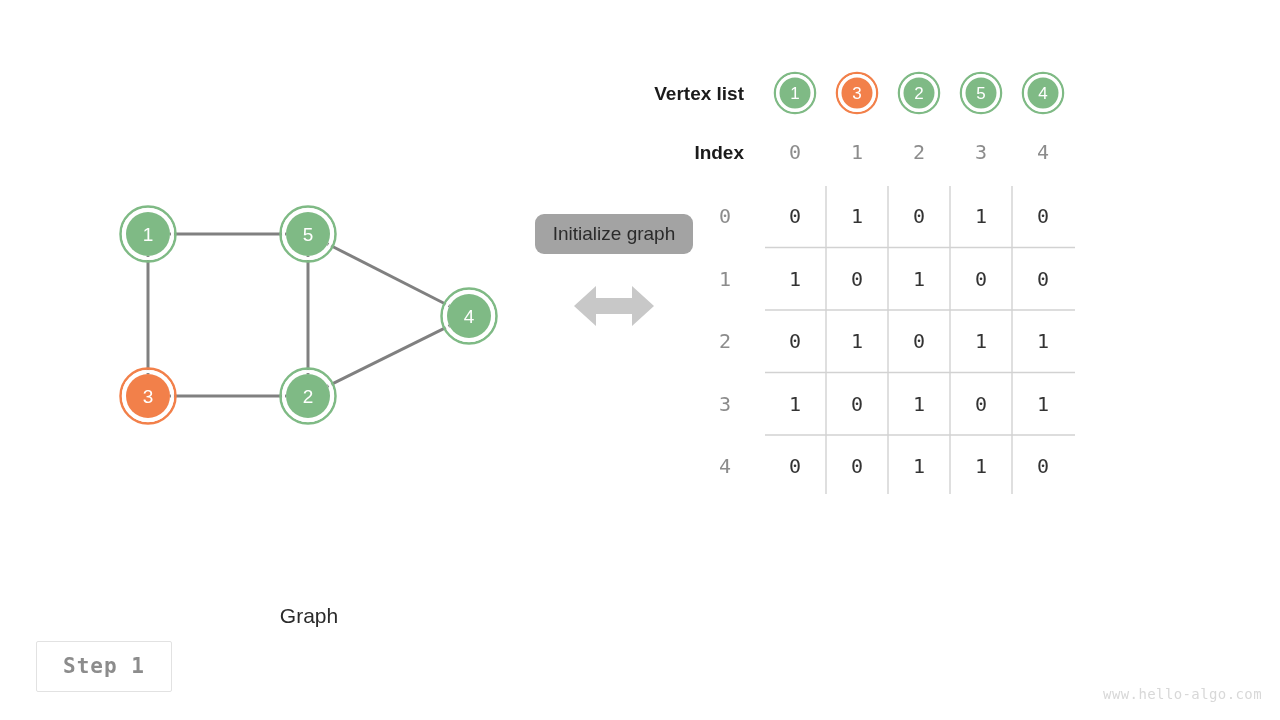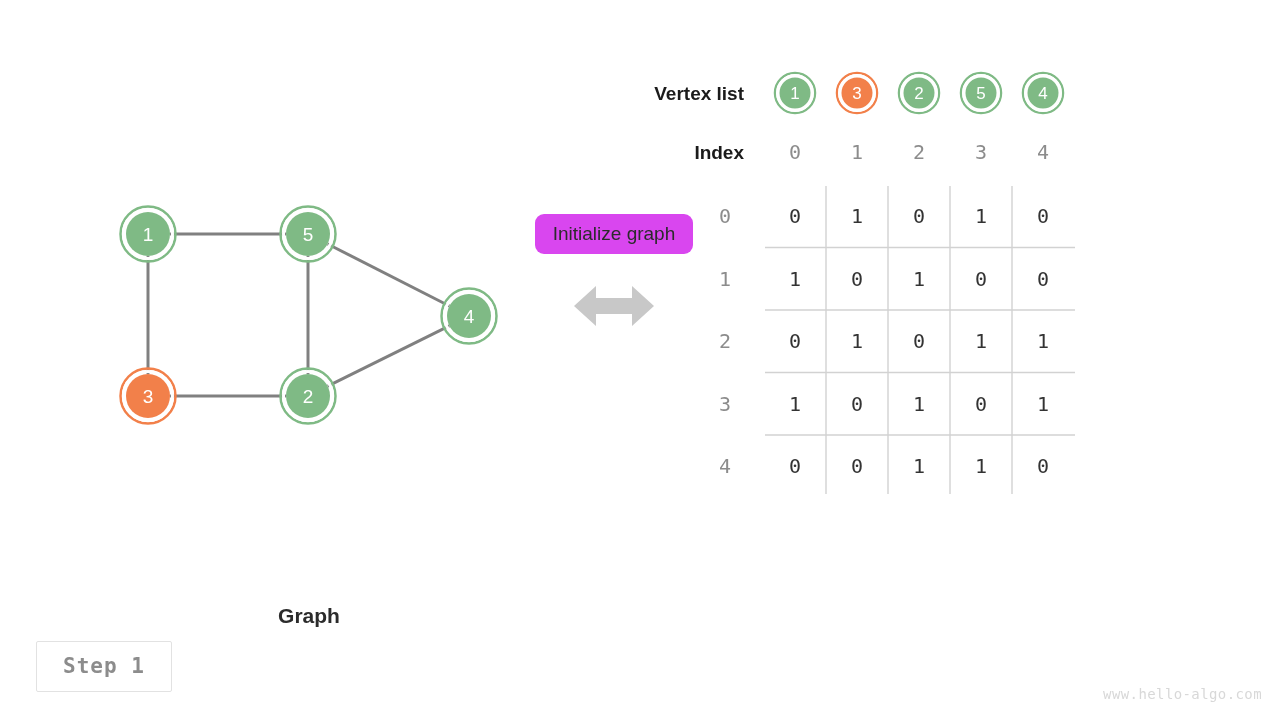--- a/index.html
+++ b/index.html
@@ -62,21 +62,21 @@
   
   #transform-block {
     position: absolute;
     left: 516px;
     top: 214px;
     width: 196px;
     text-align: center;
   }
   #transform-chip {
     display: inline-block;
-    background: #d946ef;
+    background: #a3a3a3;
     color: #2b2b2b;
     border-radius: 9px;
     padding: 10px 18px 11px 18px;
     font-size: 19px;
     line-height: 1;
     white-space: nowrap;
   }
   #transform-arrow {
     margin-top: 30px;
   }
@@ -134,21 +134,20 @@
     text-anchor: middle;
     dominant-baseline: central;
   }
 
   
   .caption {
     position: absolute;
     font-size: 21px;
     color: #2b2b2b;
     white-space: nowrap;
-    font-weight: bold;
   }
   #caption-graph {
     left: 0;
     top: 604px;
     width: 618px;
     text-align: center;
   }
   #caption-matrix {
     left: 640px;
     top: 604px;

